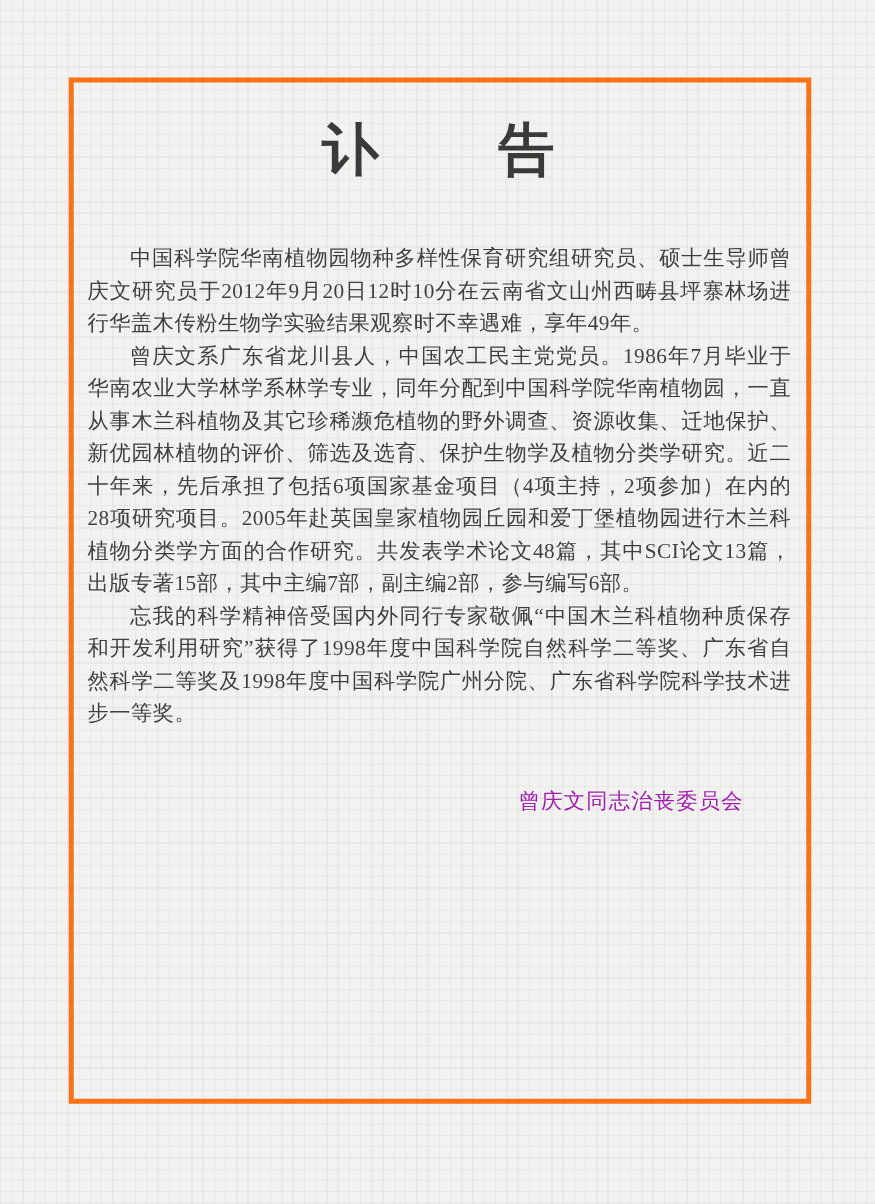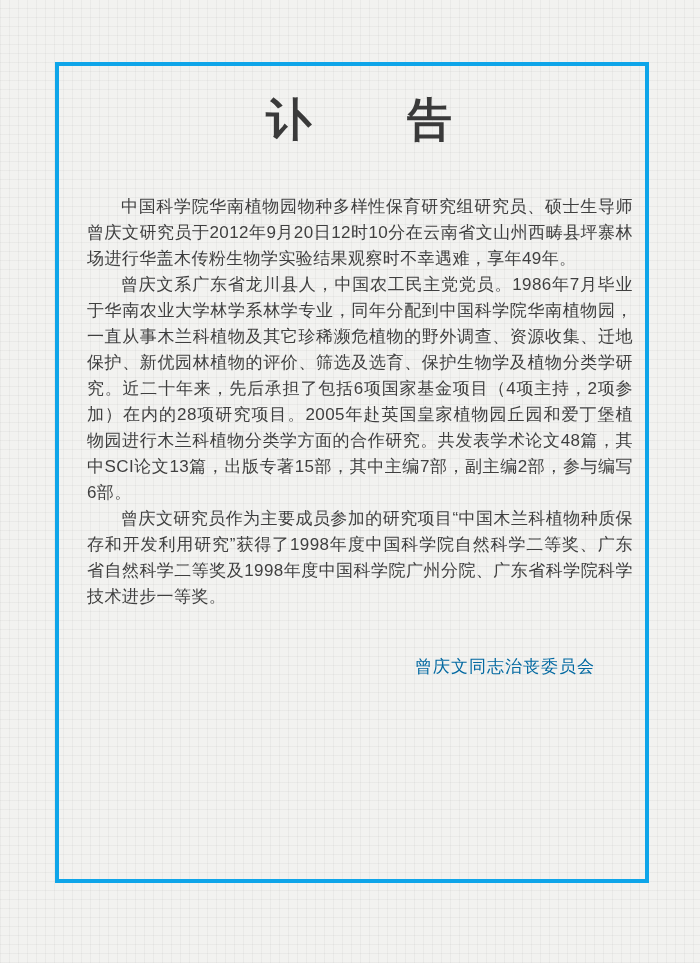--- a/index.html
+++ b/index.html
@@ -20,63 +20,64 @@
       repeating-linear-gradient(90deg, rgba(120,120,120,0.07) 0px, rgba(120,120,120,0.07) 1px, transparent 1px, transparent 9px);
     color: #3f3f3f;
   }
 
   .frame {
     position: absolute;
     left: 55px;
     top: 62px;
     width: 594px;
     height: 821px;
-    border: 4px solid #0ea5e9;
-    padding: 22px 12px 0 28px;
+    border: 4px solid #f97316;
+    padding: 22px 12px 0 11px;
   }
 
   .doc-title {
     text-align: center;
     font-size: 45px;
     font-weight: bold;
     color: #3a3a3a;
     letter-spacing: 2px;
     margin-top: 2px;
     margin-bottom: 44px;
     white-space: pre;
   }
 
   .body-text p {
     font-size: 17px;
     line-height: 26px;
     text-align: justify;
     text-indent: 2em;
     color: #3f3f3f;
     letter-spacing: 0.4px;
+    font-family: Liberation Serif, serif;
   }
 
   .signature {
     margin-top: 44px;
     text-align: right;
     padding-right: 38px;
     font-size: 17px;
     line-height: 26px;
-    color: #0369a1;
+    color: #a21caf;
     letter-spacing: 1px;
     font-family: Liberation Serif, serif;
   }
 </style>
 </head>
 <body>
 
 <div class="frame">
 
   <h1 class="doc-title">讣　　告</h1>
 
   <div class="body-text">
     <p>中国科学院华南植物园物种多样性保育研究组研究员、硕士生导师曾庆文研究员于2012年9月20日12时10分在云南省文山州西畴县坪寨林场进行华盖木传粉生物学实验结果观察时不幸遇难，享年49年。</p>
     <p>曾庆文系广东省龙川县人，中国农工民主党党员。1986年7月毕业于华南农业大学林学系林学专业，同年分配到中国科学院华南植物园，一直从事木兰科植物及其它珍稀濒危植物的野外调查、资源收集、迁地保护、新优园林植物的评价、筛选及选育、保护生物学及植物分类学研究。近二十年来，先后承担了包括6项国家基金项目（4项主持，2项参加）在内的28项研究项目。2005年赴英国皇家植物园丘园和爱丁堡植物园进行木兰科植物分类学方面的合作研究。共发表学术论文48篇，其中SCI论文13篇，出版专著15部，其中主编7部，副主编2部，参与编写6部。</p>
-    <p>曾庆文研究员作为主要成员参加的研究项目“中国木兰科植物种质保存和开发利用研究”获得了1998年度中国科学院自然科学二等奖、广东省自然科学二等奖及1998年度中国科学院广州分院、广东省科学院科学技术进步一等奖。</p>
+    <p>忘我的科学精神倍受国内外同行专家敬佩“中国木兰科植物种质保存和开发利用研究”获得了1998年度中国科学院自然科学二等奖、广东省自然科学二等奖及1998年度中国科学院广州分院、广东省科学院科学技术进步一等奖。</p>
   </div>
 
   <div class="signature">曾庆文同志治丧委员会</div>
 
 </div>
 
 </body></html>

